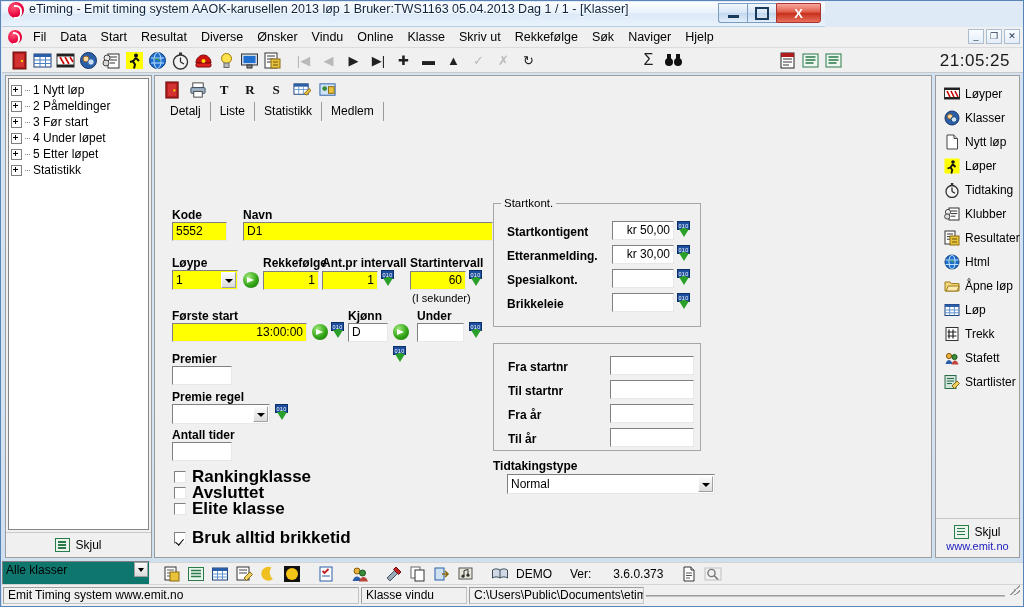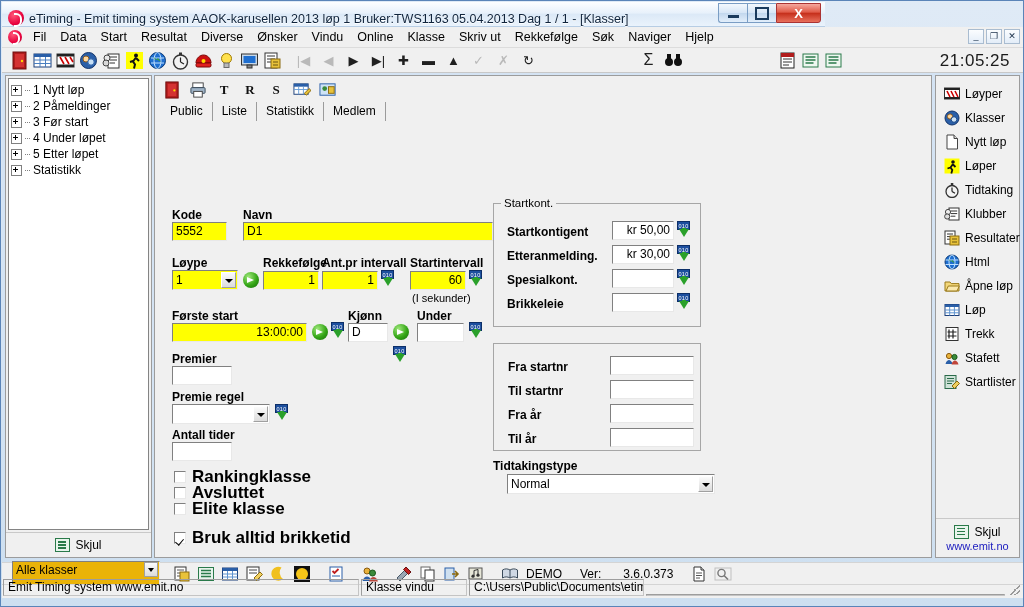--- a/index.html
+++ b/index.html
@@ -14,21 +14,21 @@
     background:linear-gradient(180deg,#dfeaf6 0%,#cddff0 100%);
     border:1px solid #5a84b8;
     box-sizing:border-box;
   }
 
   
   .titlebar{
     position:absolute;left:1px;top:1px;width:823px;height:25px;
     background:linear-gradient(180deg,#fdfeff 0%,#e8f1fb 45%,#dce9f7 52%,#eaf3fc 100%);
     border-bottom:1px solid #b7cde4;
-    display:flex;align-items:flex-end;
+    display:flex;align-items:flex-start;
     box-sizing:border-box;
   }
   .title-ico{
     width:16px;height:16px;margin:0 5px 0 6px;border-radius:50%;
     background:radial-gradient(circle at 35% 32%,#ff5a7a 0%,#e8003c 60%,#a30029 100%);
     position:relative;flex:none;
   }
   .title-ico:after{
     content:"";position:absolute;left:6px;top:3px;width:6px;height:10px;
     border:2px solid #fff;border-left:none;border-radius:0 6px 6px 0;
@@ -247,43 +247,43 @@
   .rp-bottom .row{display:flex;align-items:center;gap:5px;font-size:12px;}
   .rp-link{font-size:11px;color:#2020c0;}
 
   
   .bottombar{
     position:absolute;left:1px;top:561px;width:1021px;height:22px;
     background:#f0f0f0;border-top:1px solid #d4d4d4;box-sizing:border-box;
     display:flex;align-items:center;
   }
   .bb-combo{
-    width:148px;height:26px;margin-left:10px;box-sizing:border-box;
+    width:148px;height:26px;margin-left:0;box-sizing:border-box;
     border-top:1px solid #808080;border-left:1px solid #808080;
     border-right:1px solid #e8e8e8;border-bottom:1px solid #e8e8e8;
-    background:#eab308;font-size:12px;line-height:16px;padding:0 16px 0 3px;position:relative;
+    background:#0f766e;font-size:12px;line-height:16px;padding:0 16px 0 3px;position:relative;
   }
   .bb-combo .arrow{
     position:absolute;right:1px;top:0px;width:14px;height:15px;
     background:linear-gradient(180deg,#fbfbfb,#dcdcdc);border:1px solid #a0a0a0;
     box-sizing:border-box;
   }
   .bb-combo .arrow:after{
     content:"";position:absolute;left:3px;top:5px;
     border-left:3.5px solid transparent;border-right:3.5px solid transparent;
     border-top:4px solid #000;
   }
   .bb-ico{width:18px;height:18px;margin:0 3px;flex:none;position:relative;}
   .bb-sep{width:10px;flex:none;}
   .bb-text{font-size:12px;color:#000;margin:0 4px;white-space:nowrap;}
 
   .statusbar{
-    position:absolute;left:1px;top:583px;width:1021px;height:14px;
+    position:absolute;left:1px;top:583px;width:1021px;height:22px;
     background:#f0f0f0;border-top:1px solid #d4d4d4;box-sizing:border-box;
-    display:flex;align-items:flex-end;
+    display:flex;align-items:center;
   }
   .sb-cell{
     border:1px solid #c4c4c4;border-top-color:#9d9d9d;border-left-color:#9d9d9d;
     margin:2px 1px;font-size:12px;line-height:15px;padding:0 4px;
     display:flex;align-items:center;white-space:nowrap;overflow:hidden;box-sizing:border-box;
   }
   .grip{
     width:14px;margin:2px 2px 2px 1px;position:relative;flex:none;
   }
   .grip:after{
@@ -549,21 +549,21 @@
         <div class="tb-ico">
           <svg class="ic" viewBox="0 0 19 19">
               <rect x="1" y="3" width="16" height="12" fill="#cfe3f5" stroke="#2a5fa8"></rect>
               <circle cx="6" cy="8" r="2.5" fill="#3a8a3a"></circle>
               <rect x="10" y="6" width="6" height="7" fill="#e8c23a" stroke="#8a6a10"></rect>
             </svg>
         </div>
       </div>
 
       <div class="tabs">
-        <div class="tab active">Public</div>
+        <div class="tab active">Detalj</div>
         <div class="tab">Liste</div>
         <div class="tab">Statistikk</div>
         <div class="tab">Medlem</div>
       </div>
 
       <div class="formarea">
 
         <div class="lbl" style="left:17px;top:86px">Kode</div>
         <div class="fld yellow" style="left:17px;top:100px;width:55px">5552</div>
 

